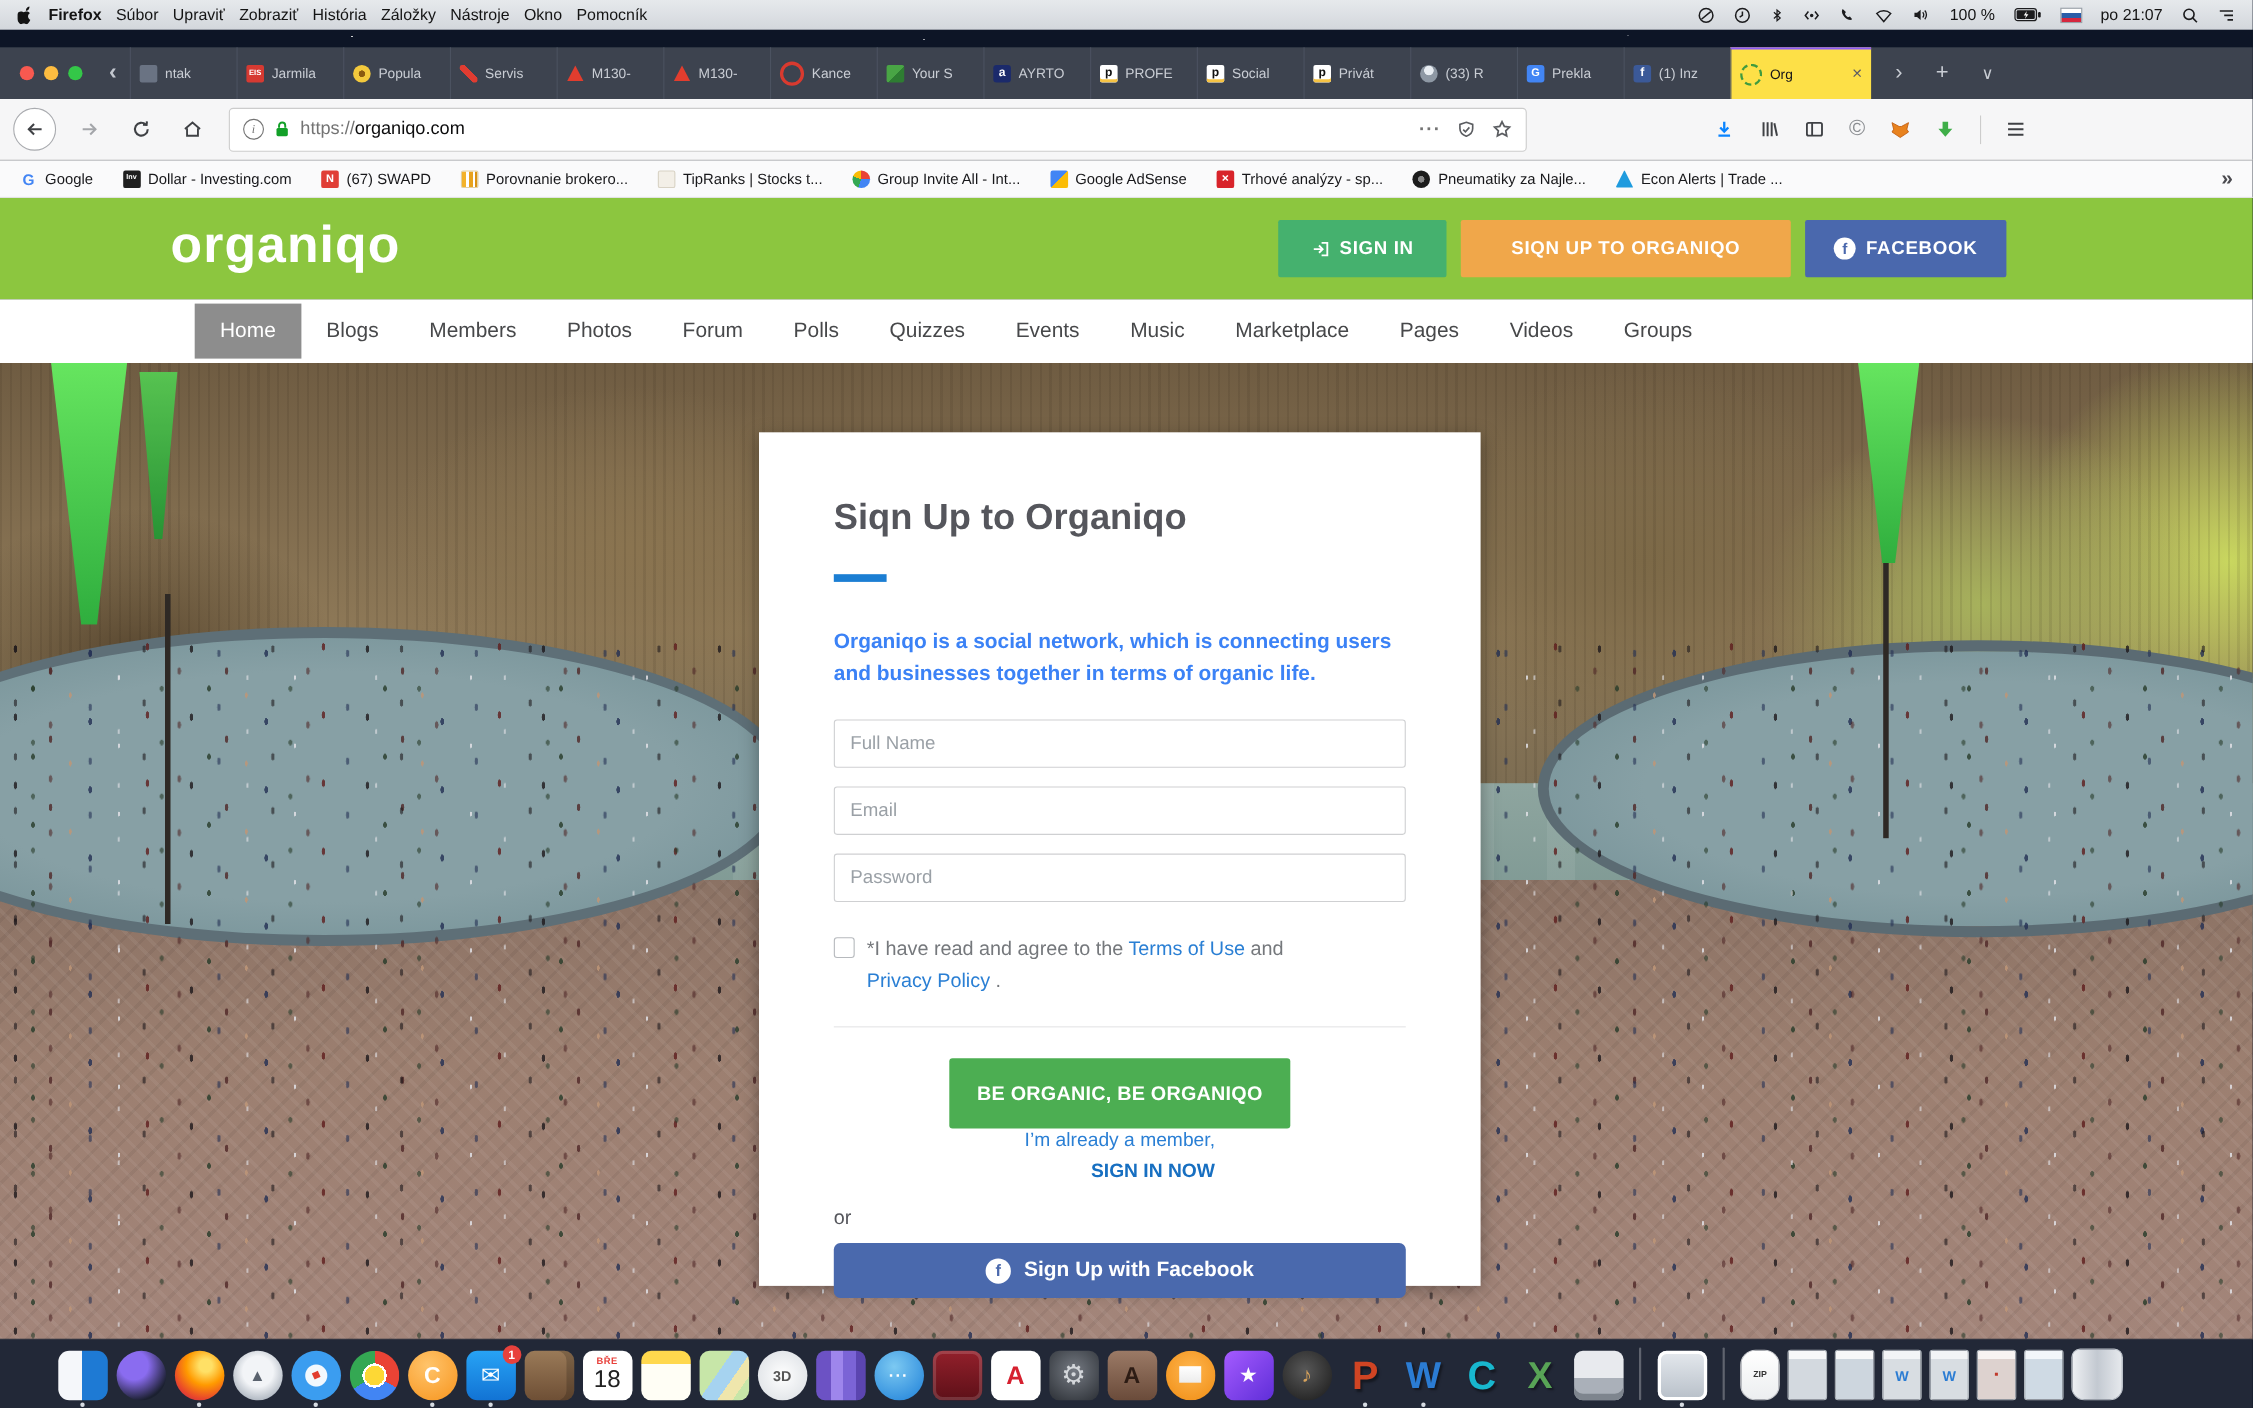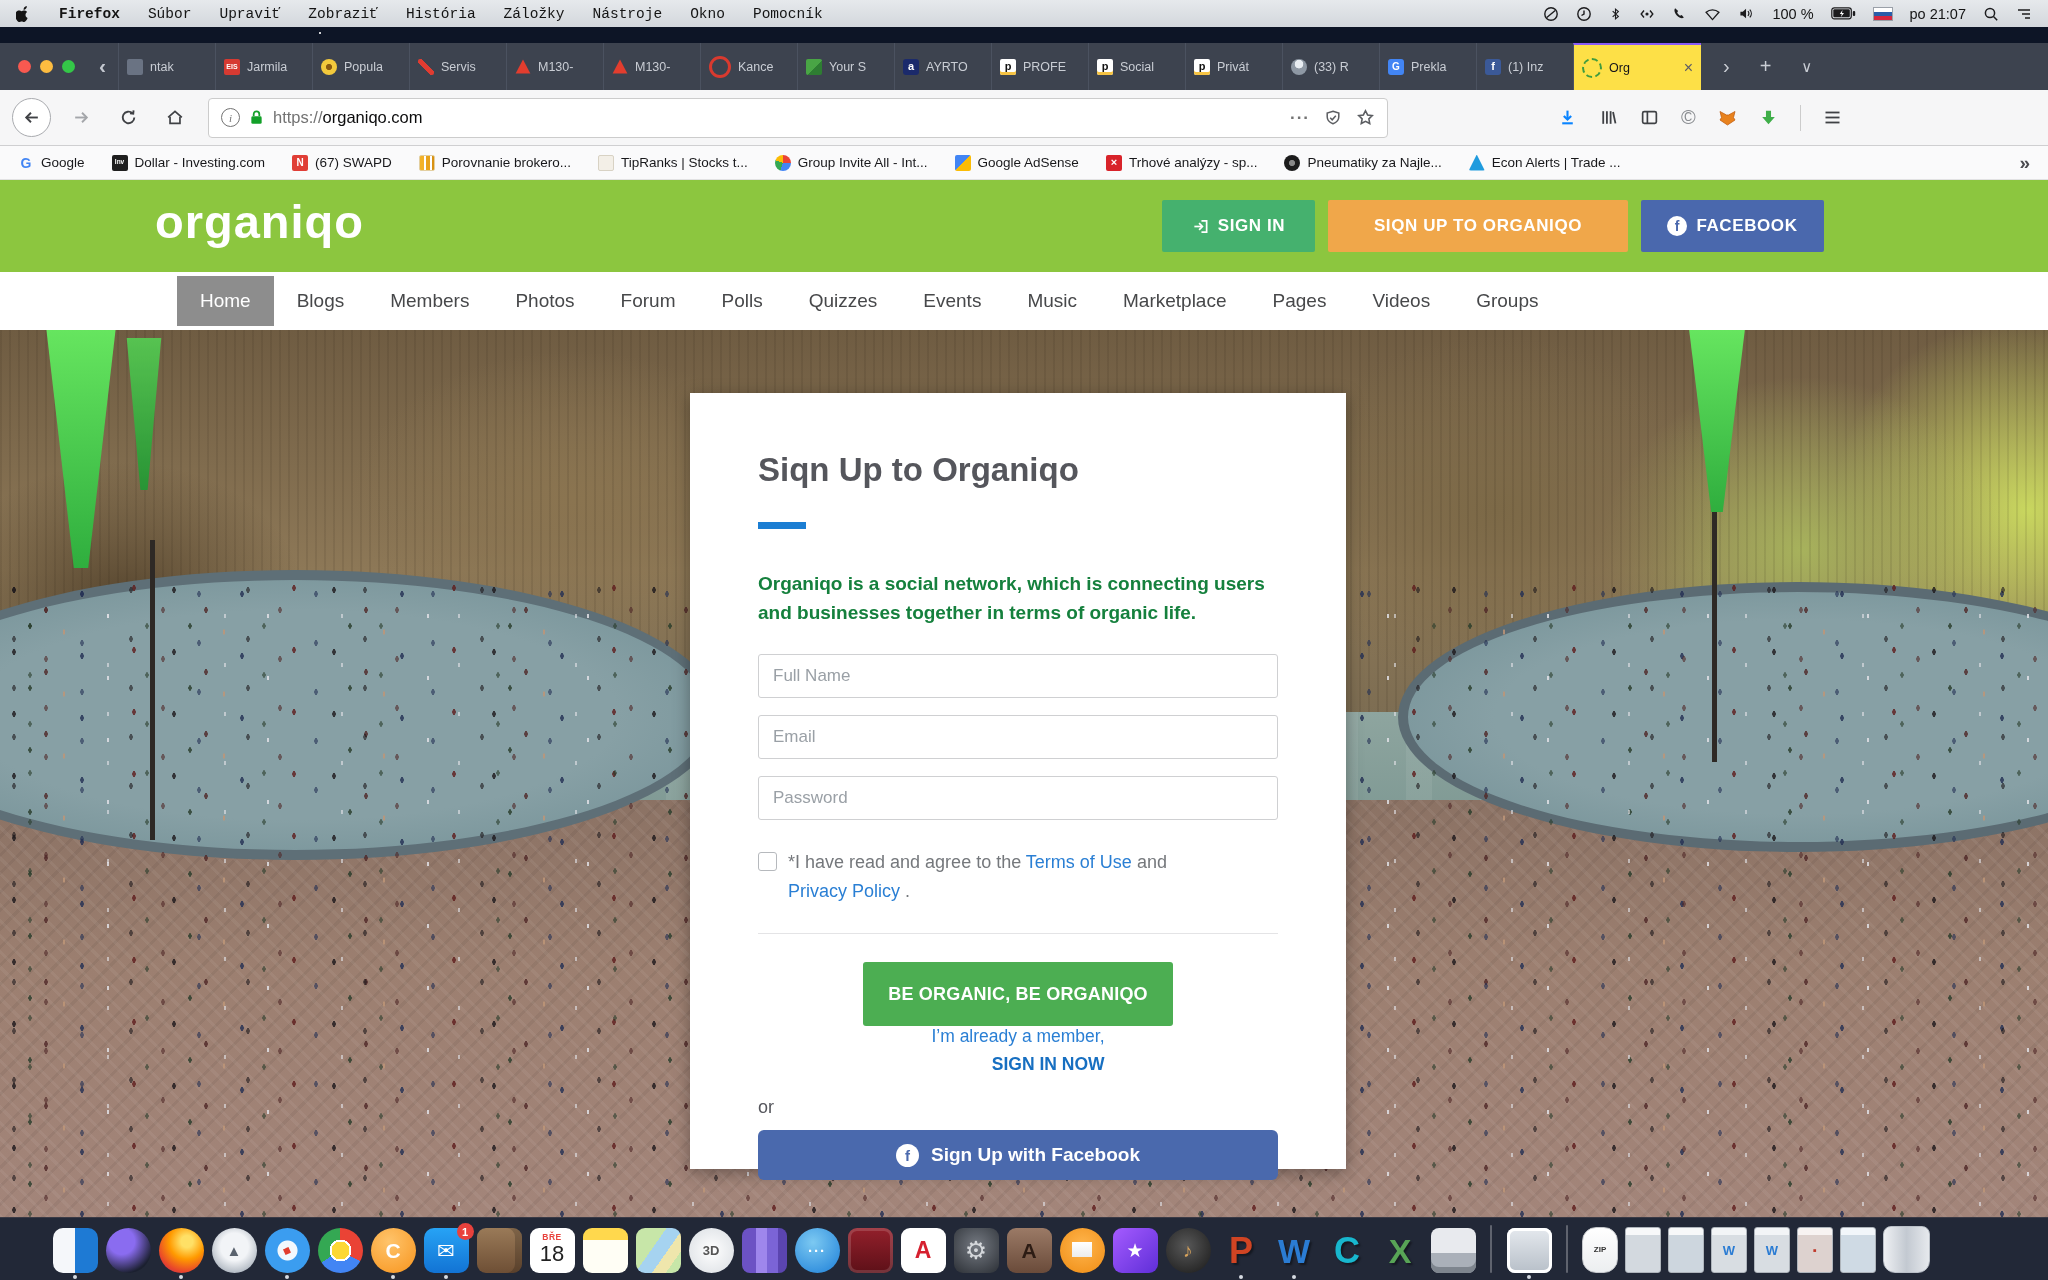--- a/index.html
+++ b/index.html
@@ -3,21 +3,21 @@
 <meta charset="utf-8">
 <style>
   html,body{margin:0;padding:0;}
   body{width:2048px;height:1280px;position:relative;overflow:hidden;
        font-family:"Liberation Sans","DejaVu Sans",sans-serif;background:#0d1526;}
   svg{display:block}
   
   .menubar{position:absolute;top:0;left:0;right:0;height:27px;
     background:linear-gradient(180deg,#e6e9ec,#d3d7dc);display:flex;align-items:center;
     padding:0 16px;font-size:14.5px;color:#141414;z-index:60;}
-  .menu-left{display:flex;align-items:flex-end;gap:28px;font-family:Liberation Mono, monospace;}
+  .menu-left{display:flex;align-items:flex-end;gap:13px;}
   .menu-item{white-space:nowrap;}
   .menu-item.bold{font-weight:700;}
   .menu-right{margin-left:auto;display:flex;align-items:center;gap:17px;}
   .mb-icon{display:flex;align-items:center;}
   .flag-sk{width:18px;height:12px;border:0.5px solid #9aa0a8;
     background:linear-gradient(180deg,#fff 0 33%,#2a5da8 33% 66%,#d5273e 66%);}
   .mb-text{font-size:14.5px;white-space:nowrap;}
   
   .tabbar{position:absolute;top:27px;left:0;right:0;height:63px;background:#0d1526;z-index:59;
     background-image:radial-gradient(1.5px 1.5px at 320px 6px,rgba(255,255,255,.8) 50%,transparent 55%),
@@ -124,21 +124,21 @@
   .pennant.p2{left:126px;top:8px;width:36px;height:152px;filter:brightness(.85);}
   .pennant.p3{left:1688px;top:0;width:58px;height:182px;}
   .pole{position:absolute;width:5px;background:#2e2925;}
   .pole.l{left:150px;top:210px;height:300px;}
   .pole.r{left:1712px;top:172px;height:260px;}
   
   .card{position:absolute;left:690px;top:63px;width:656px;height:776px;background:#fff;
     box-shadow:0 4px 16px rgba(0,0,0,.35);padding:58px 68px;box-sizing:border-box;z-index:20;}
   .card-title{font-size:33px;font-weight:700;color:#55565c;}
   .blue-bar{width:48px;height:7px;background:#1b7ed3;margin-top:33px;}
-  .card-desc{margin-top:40px;font-size:19px;font-weight:700;color:#15803d;line-height:1.55;}
+  .card-desc{margin-top:40px;font-size:19px;font-weight:700;color:#3b82f6;line-height:1.55;}
   .field{display:block;margin-top:17px;width:100%;height:44px;border:1px solid #cfd0d2;border-radius:3px;
     font-size:17px;padding:0 14px;color:#333;box-sizing:border-box;font-family:inherit;outline:none;}
   .field::placeholder{color:#9aa0a6;}
   .field.first{margin-top:26px;}
   .agree{margin-top:28px;font-size:18px;color:#75787c;line-height:1.6;display:flex;gap:11px;}
   .checkbox{width:17px;height:17px;border:1px solid #b6b9bd;border-radius:3px;margin-top:4px;
     flex:0 0 17px;background:#fff;}
   a.link{color:#2a7fd4;text-decoration:none;}
   .divider{margin-top:28px;border-top:1px solid #e4e4e6;}
   .submit-row{margin-top:28px;display:flex;align-items:center;justify-content:space-between;flex-direction:column;}

